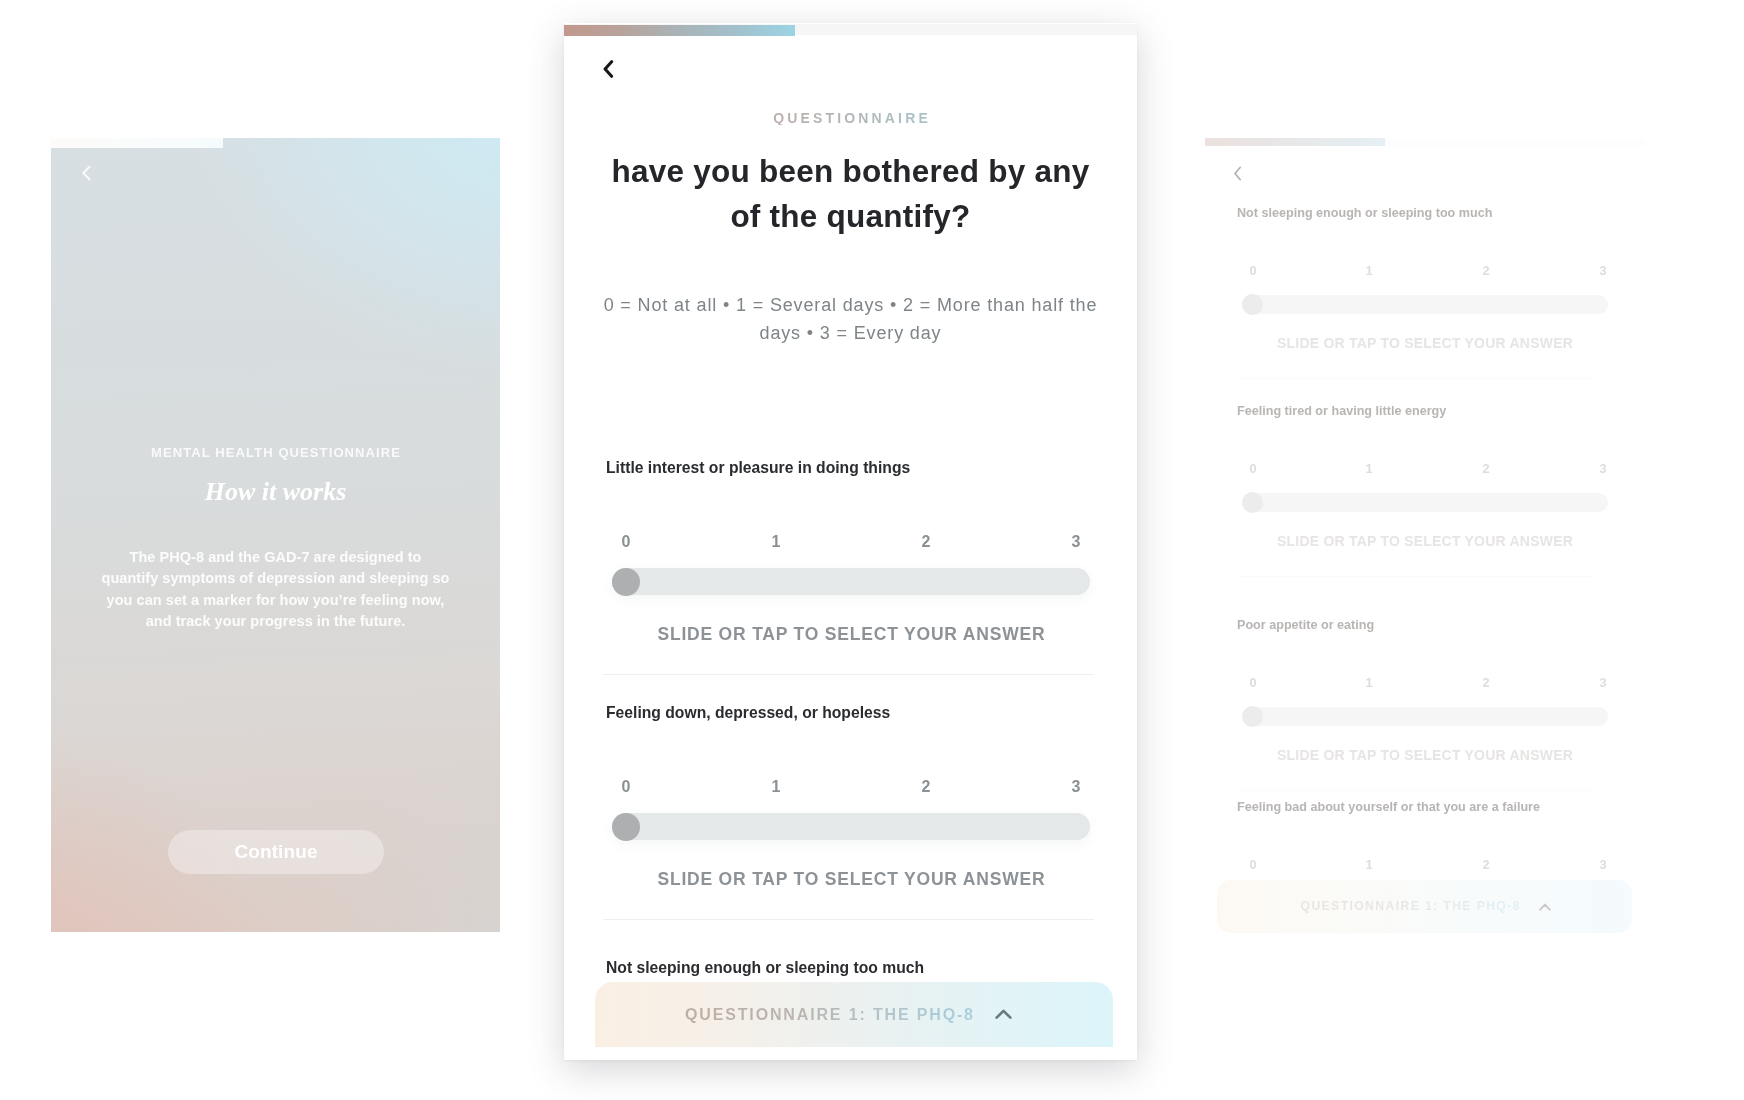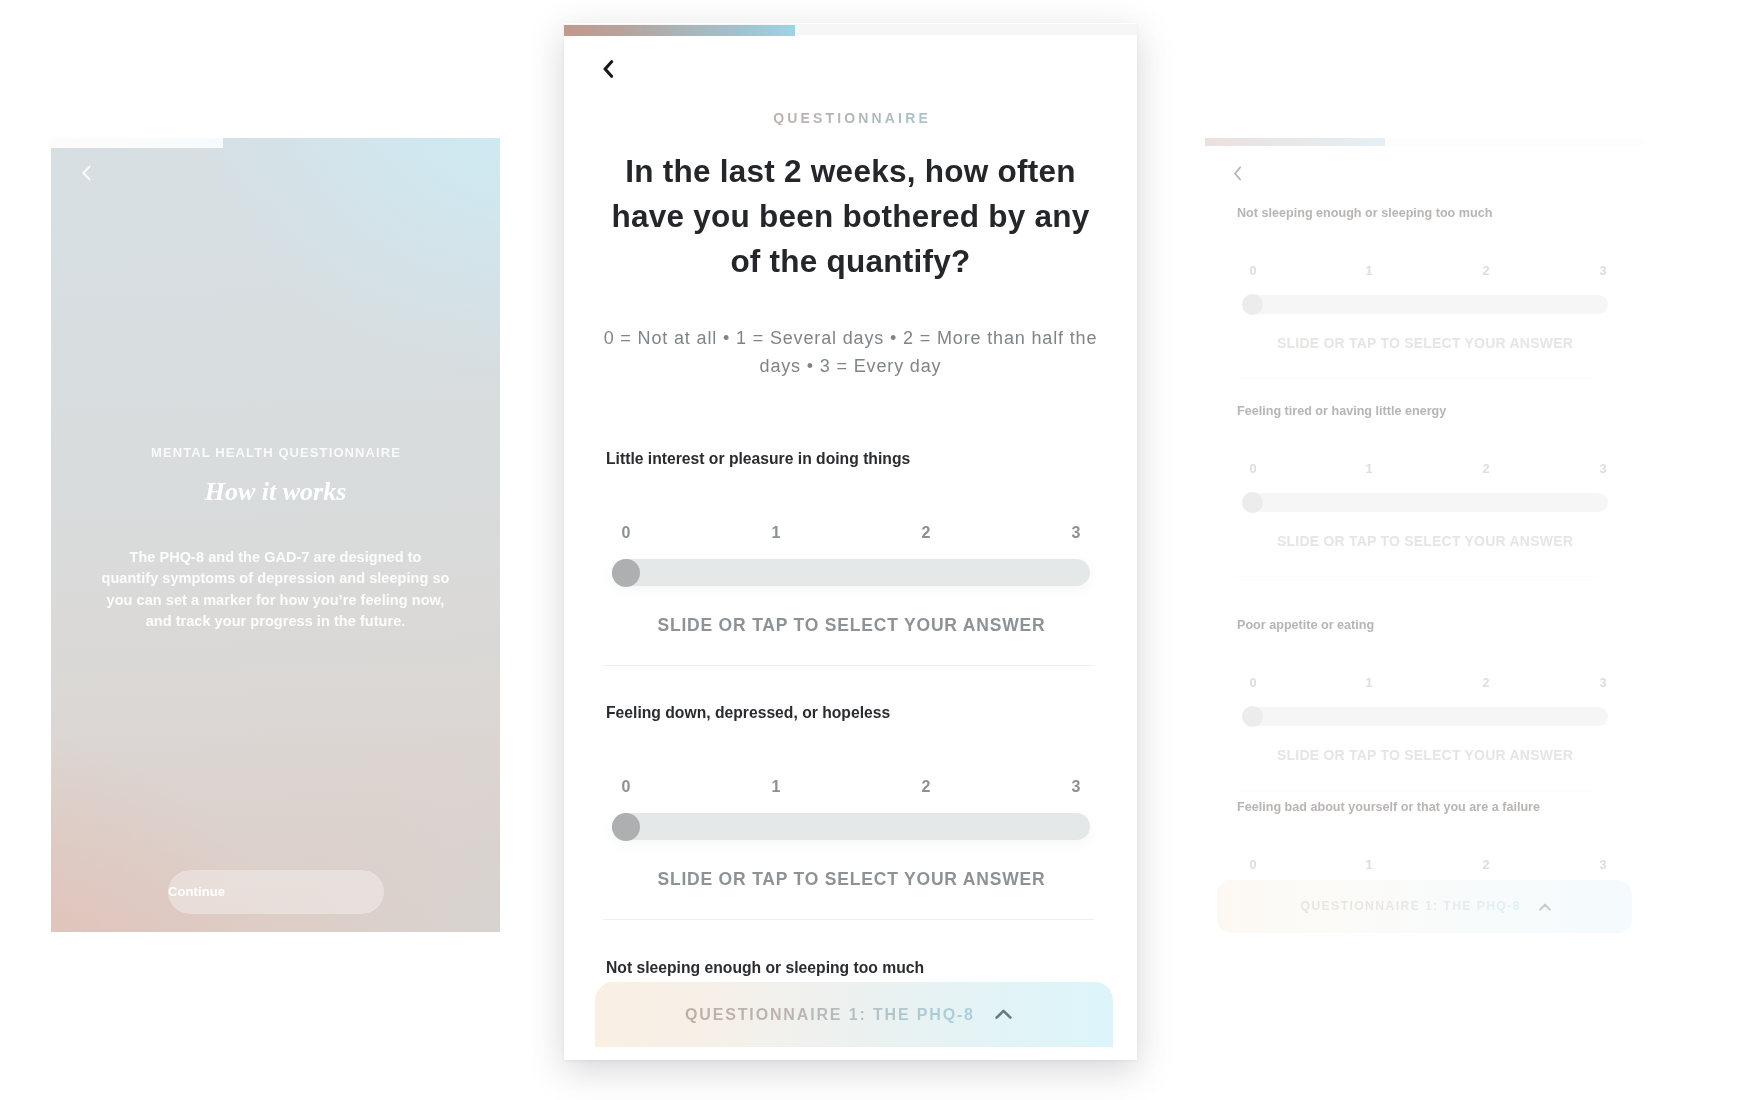--- a/index.html
+++ b/index.html
@@ -29,40 +29,40 @@
   .lp-fill{ position:absolute; left:0; top:0; height:10px; width:38.4%;
     background:linear-gradient(90deg,rgba(255,252,250,0.97) 0%,rgba(252,253,253,0.95) 45%,rgba(247,253,255,0.93) 100%); }
   .lp-back{ position:absolute; left:30px; top:27px; width:11px; height:16px; }
   .left-content{ position:absolute; left:0; right:0; top:308px; text-align:center; padding:0 34px; }
   .left-eyebrow{ font-size:13px; letter-spacing:1.1px; font-weight:700; color:rgba(255,255,255,0.86);
     line-height:13px; padding-left:1.1px;}
   .left-title{ margin-top:19px; font-family:"Liberation Serif", serif; font-style:italic; font-size:26px;
     color:#ffffff; font-weight:700; letter-spacing:0px; line-height:28px;}
   .left-body{ margin-top:41px; font-size:14.5px; line-height:21.3px; font-weight:700; color:rgba(255,255,255,0.92); letter-spacing:0.05px;}
   .left-cta{ position:absolute; left:117px; top:692px; width:216px; height:44px;
-    border-radius:22px; background:rgba(255,255,255,0.34); display:flex; align-items:center; justify-content:flex-start;
-    font-size:13px; font-weight:700; color:#ffffff; letter-spacing:0.1px; line-height:16px;margin-top:40px;}
+    border-radius:22px; background:rgba(255,255,255,0.34); display:flex; align-items:center; justify-content:center;
+    font-size:19px; font-weight:700; color:#ffffff; letter-spacing:0.1px; line-height:16px;}
 
   
   .screen-mid{
     position:absolute; left:564px; top:23px; width:573px; height:1037px; background:#ffffff;
     box-shadow: 0 10px 34px rgba(70,70,80,0.22), 0 1px 3px rgba(0,0,0,0.05);
     overflow:hidden;
   }
   .mp-track{ position:absolute; left:0; top:1px; height:11px; width:100%; background:#f6f6f7; }
   .mp-fill{ position:absolute; left:0; top:1px; height:11px; width:40.3%;
     background:linear-gradient(90deg,#c2998c 0%,#b8a29b 24%,#aab2b5 48%,#a2c0cc 74%,#9cd4e5 100%); }
   .mp-back{ position:absolute; left:38.7px; top:36.5px; width:11px; height:18px; }
   .mid-head{ position:absolute; left:0; right:0; top:86px; text-align:center; padding:0 36px; }
   .mid-eyebrow{ font-size:14px; letter-spacing:3.15px; font-weight:700; color:#b3b9bd; line-height:14px;
     background:linear-gradient(90deg,#bdaeac 0%,#b5b2b1 30%,#afb6b8 60%,#aac3cb 100%);
     -webkit-background-clip:text; background-clip:text; -webkit-text-fill-color:transparent;
     display:inline-block; padding-left:3.15px;}
   .mid-title{ margin-top:22px; font-size:31.5px; line-height:45px; font-weight:700; color:#24262a; letter-spacing:0.25px;}
-  .mid-sub{ margin-top:40px; font-size:18px; line-height:28px; color:#7e8488; letter-spacing:0.85px;}
+  .mid-sub{ margin-top:52px; font-size:18px; line-height:28px; color:#7e8488; letter-spacing:0.85px;}
 
   .q-block{ position:absolute; left:0; right:0; padding:0 42px; }
   .q-label{ font-size:15.7px; font-weight:700; color:#2a2c30; letter-spacing:0.0px; line-height:18px;}
   .q-slider, .q-hint{ margin-left:6px; }
   .q-slider{ position:relative; margin-top:57px; height:61px; }
   .q-ticks{ position:relative; height:17px; }
   .q-ticks span{ position:absolute; top:0; font-size:16px; font-weight:700; color:#8b9094; transform:translateX(-50%); line-height:16px;}
   .q-track{ position:absolute; left:0; width:478px; top:34px; height:27px; border-radius:14px; background:#e5e8e9;
     box-shadow:0 4px 12px rgba(120,125,130,0.07); }
   .q-thumb{ position:absolute; left:0px; top:34px; width:28px; height:28px; border-radius:50%; background:#aeafb1; }
@@ -140,31 +140,30 @@
       <div class="mp-fill" style="width: 40.3%;"></div>
     </div>
     <div class="mp-back">
       <svg width="11" height="18" viewBox="0 0 11 18" fill="none">
         <path d="M8.6 1.7 L2.1 9 L8.6 16.3" stroke="#16181b" stroke-width="3.1" stroke-linecap="round" stroke-linejoin="round"></path>
       </svg>
     </div>
     <div class="mid-head">
       <div class="mid-eyebrow">QUESTIONNAIRE</div>
       <div class="mid-title">
-        <div>In the last 2 weeks, how often</div>
         <div>have you been bothered by any</div>
         <div>of the quantify?</div>
       </div>
       <div class="mid-sub">
         <div>0 = Not at all • 1 = Several days • 2 = More than half the</div>
         <div>days • 3 = Every day</div>
       </div>
     </div>
 
-    <div class="q-block" style="top:427px">
+    <div class="q-block" style="top:436px">
       <div class="q-label">Little interest or pleasure in doing things</div>
       <div class="q-slider">
         <div class="q-ticks">
           <span style="left:14px">0</span>
           <span style="left:164px">1</span>
           <span style="left:314px">2</span>
           <span style="left:464px">3</span>
         </div>
         <div class="q-track"></div>
         <div class="q-thumb"></div>

